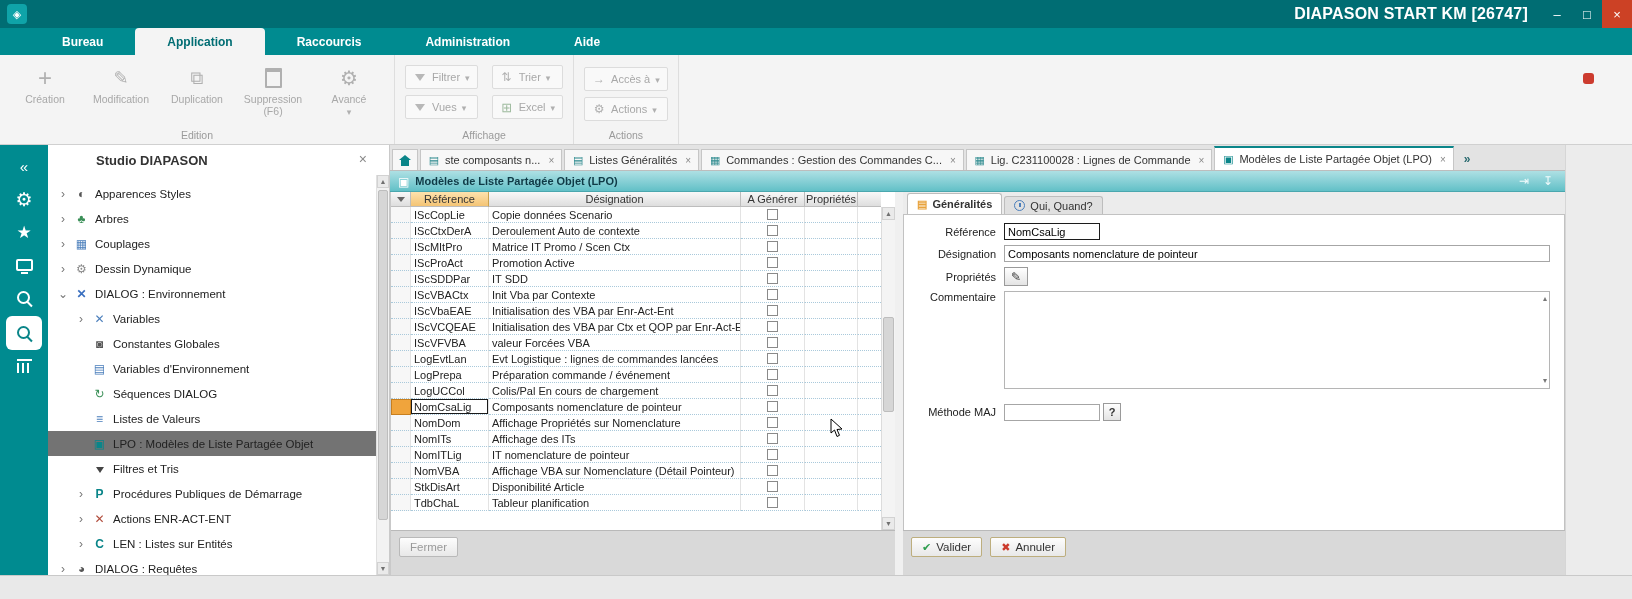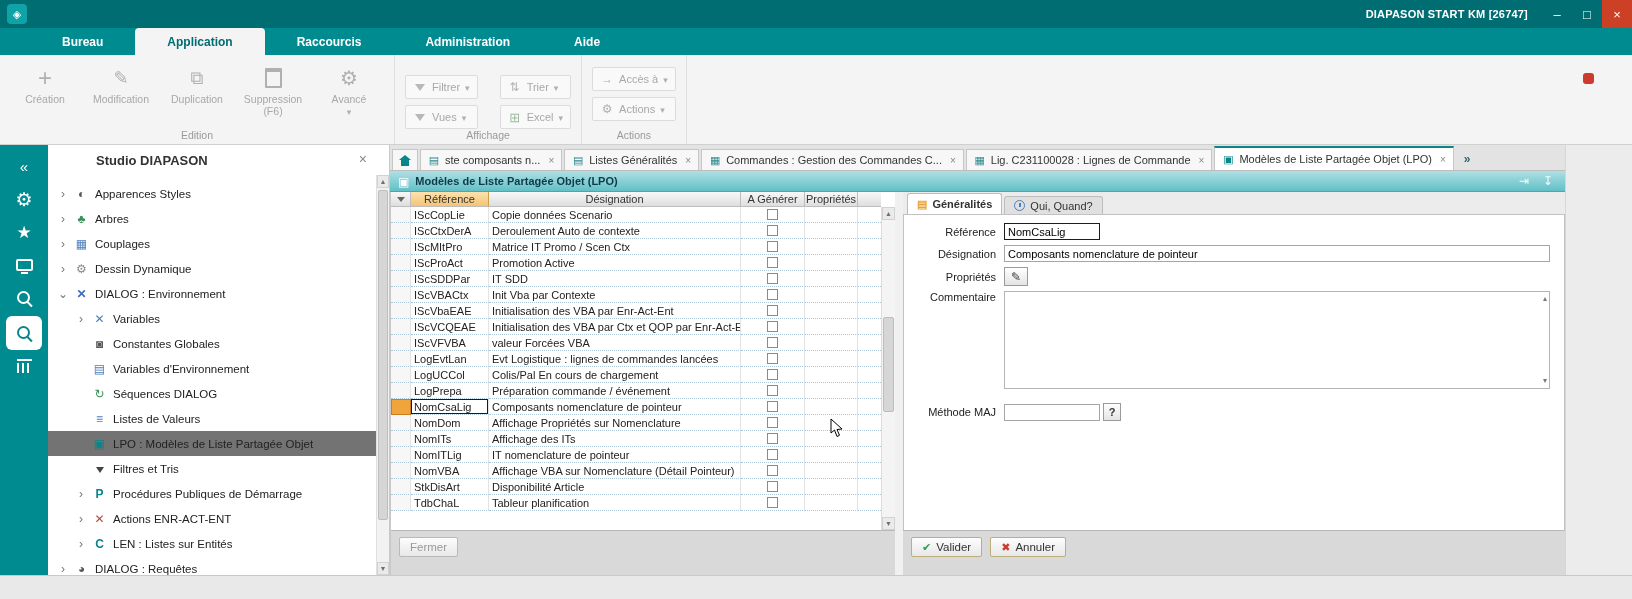--- a/index.html
+++ b/index.html
@@ -5,41 +5,41 @@
   html,body{margin:0;padding:0;background:#fff;}
   *{box-sizing:border-box;}
   .window{position:relative;width:1632px;height:599px;overflow:hidden;
     font-family:"Liberation Sans",sans-serif;background:#f0f0f0;color:#222;}
 
   
   .titlebar{height:28px;background:#006d73;display:flex;align-items:center;color:#fff;}
   .app-logo{width:20px;height:20px;margin-left:7px;border-radius:4px;background:#0fa3a8;
     display:flex;align-items:center;justify-content:center;font-size:11px;color:#fff;}
   .tb-spacer{flex:1;}
-  .tb-title{font-size:11px;font-weight:bold;letter-spacing:.2px;margin-right:14px;}
+  .tb-title{font-size:16px;font-weight:bold;letter-spacing:.2px;margin-right:14px;}
   .win-btn{width:30px;height:28px;display:flex;align-items:center;justify-content:center;
     font-size:13px;color:#fff;cursor:default;}
   .win-btn.close{background:#cc4125;}
 
   
   .menubar{height:27px;background:#008b90;display:flex;align-items:flex-end;padding-left:30px;}
   .menu-tab{height:27px;display:flex;align-items:center;padding:0 32px;color:#fff;
     font-size:12px;font-weight:bold;}
   .menu-tab.active{background:#f4f4f4;color:#006d73;border-radius:4px 4px 0 0;}
 
   
   .ribbon{height:90px;background:#f4f4f4;border-bottom:1px solid #d0d0d0;display:flex;position:relative;}
   .rgroup{position:relative;border-right:1px solid #dedede;padding:6px 10px 16px 10px;}
   .rgroup-label{position:absolute;bottom:3px;left:0;right:0;text-align:center;
     font-size:10.5px;color:#9a9a9a;}
   .rbuttons{display:flex;gap:6px;}
   .rbtn-big{width:70px;display:flex;flex-direction:column;align-items:center;gap:2px;padding-top:4px;}
   .rlabel{font-size:10.5px;color:#a8a8a8;text-align:center;line-height:1.15;}
   .ricon{height:26px;display:flex;align-items:center;justify-content:center;color:#b0b0b0;}
-  .rgrid{display:grid;grid-template-columns:auto auto;grid-auto-rows:24px;gap:6px 22px;margin-top:14px;}
+  .rgrid{display:grid;grid-template-columns:auto auto;grid-auto-rows:24px;gap:6px 14px;margin-top:4px;}
   .rcol{display:flex;flex-direction:column;gap:6px;margin-top:6px;}
   .rbtn-small{display:flex;align-items:center;gap:5px;color:#a8a8a8;font-size:11px;
     border:1px solid #dcdcdc;border-radius:2px;background:#f9f9f9;padding:2px 7px;height:24px;}
   .caret-s::before{content:"▾";font-size:9px;color:#b0b0b0;}
   .big-caret{font-size:9px;color:#b0b0b0;}
   .ribbon-pin{position:absolute;right:38px;top:18px;width:11px;height:11px;border-radius:3px;background:#cc3b2e;}
 
   
   [data-name="plus-icon"]::before{content:"+";font-size:24px;}
   [data-name="pencil-icon"]::before{content:"✎";font-size:18px;}
@@ -660,33 +660,33 @@
                   <div class="gc des" data-name="cell-designation">Evt Logistique : lignes de commandes lancées</div>
                   <div class="gc gen" data-name="cell-agenerer">
                     <span class="chk" data-name="agenerer-checkbox"></span>
                   </div>
                   <div class="gc prop" data-name="cell-proprietes"></div>
                   <div class="gc fill" data-name="cell-filler"></div>
                 </div>
 
                 <div class="grow" data-name="table-row">
                   <div class="gc sel" data-name="row-selector"></div>
+                  <div class="gc ref" data-name="cell-reference">LogPrepa</div>
+                  <div class="gc des" data-name="cell-designation">Préparation commande / événement</div>
+                  <div class="gc gen" data-name="cell-agenerer">
+                    <span class="chk" data-name="agenerer-checkbox"></span>
+                  </div>
+                  <div class="gc prop" data-name="cell-proprietes"></div>
+                  <div class="gc fill" data-name="cell-filler"></div>
+                </div>
+
+                <div class="grow" data-name="table-row">
+                  <div class="gc sel" data-name="row-selector"></div>
                   <div class="gc ref" data-name="cell-reference">LogUCCol</div>
                   <div class="gc des" data-name="cell-designation">Colis/Pal En cours de chargement</div>
-                  <div class="gc gen" data-name="cell-agenerer">
-                    <span class="chk" data-name="agenerer-checkbox"></span>
-                  </div>
-                  <div class="gc prop" data-name="cell-proprietes"></div>
-                  <div class="gc fill" data-name="cell-filler"></div>
-                </div>
-
-                <div class="grow" data-name="table-row">
-                  <div class="gc sel" data-name="row-selector"></div>
-                  <div class="gc ref" data-name="cell-reference">LogPrepa</div>
-                  <div class="gc des" data-name="cell-designation">Préparation commande / événement</div>
                   <div class="gc gen" data-name="cell-agenerer">
                     <span class="chk" data-name="agenerer-checkbox"></span>
                   </div>
                   <div class="gc prop" data-name="cell-proprietes"></div>
                   <div class="gc fill" data-name="cell-filler"></div>
                 </div>
 
                 <div class="grow current" data-name="table-row">
                   <div class="gc sel" data-name="row-selector"></div>
                   <div class="gc ref" data-name="cell-reference">NomCsaLig</div>

